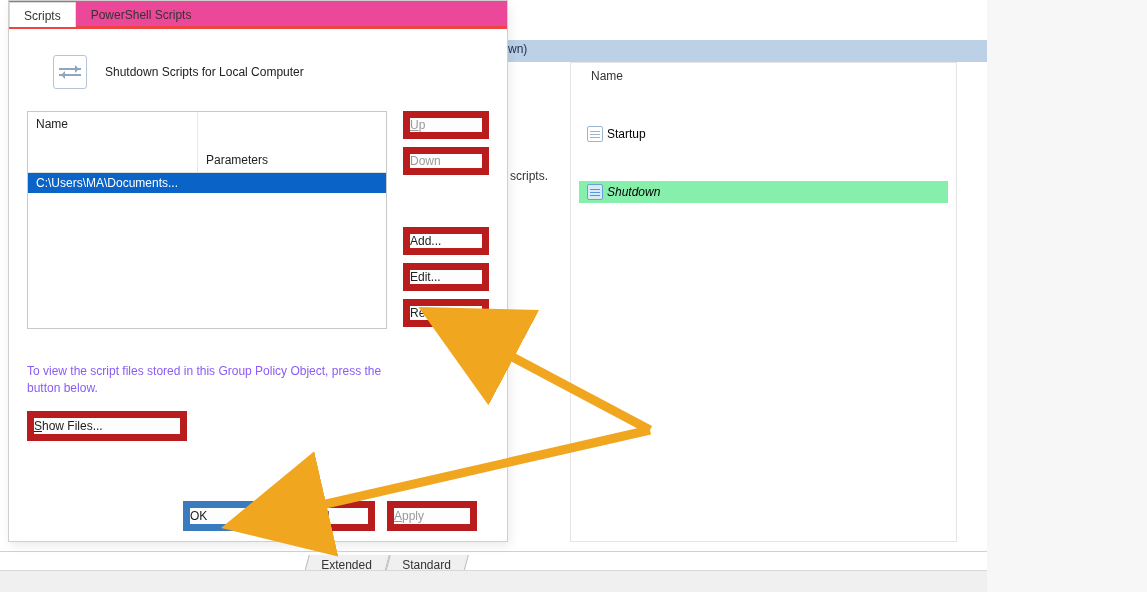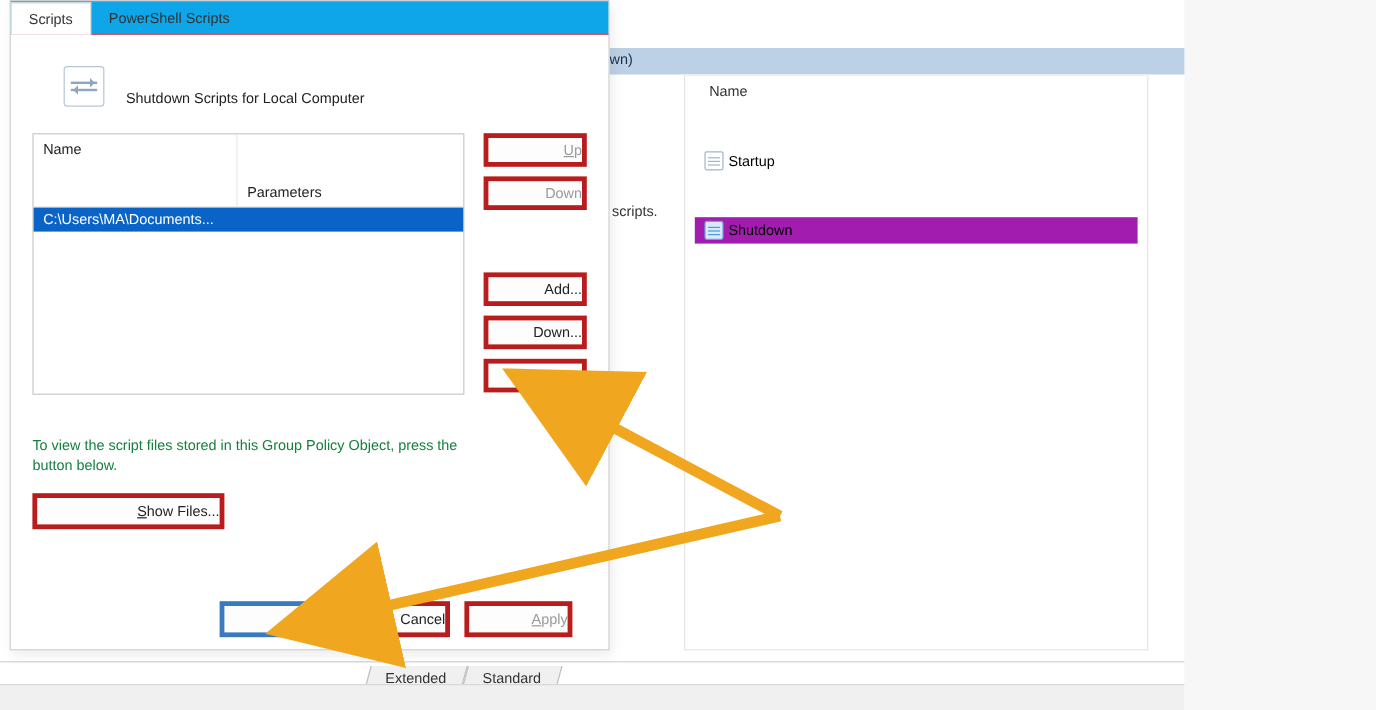--- a/index.html
+++ b/index.html
@@ -5,69 +5,69 @@
   * { box-sizing: border-box; font-family: "Segoe UI", Tahoma, sans-serif; font-size: 12px; }
   body { margin: 0; background: #f7f7f7; width: 1147px; height: 592px; position: relative; overflow: hidden; }
 
   
   .gp-window { position: absolute; top: 0; left: 0; width: 987px; height: 592px; background: #fff; }
   .gp-titlebar { position: absolute; top: 40px; left: 500px; right: 0; height: 22px; background: #bcd1e5; color: #1b2e4f; padding: 2px 8px; border-top-left-radius: 4px; }
   .gp-pane { position: absolute; top: 62px; left: 570px; right: 30px; bottom: 50px; background: #fff; border: 1px solid #e5e5e5; }
   .gp-col-header { padding: 6px 10px 4px 20px; color: #333; }
   .gp-list { padding: 0 8px; }
   .gp-item { display: flex; align-items: center; gap: 4px; padding: 2px 8px; height: 22px; margin-top: 36px; }
-  .gp-item.selected { background: #a21caf; }
+  .gp-item.selected { background: #86efac; font-style: italic; }
   .gp-item .ico { width: 16px; height: 16px; border: 1px solid #9db5cf; border-radius: 2px; display: flex; flex-direction: column; justify-content: center; gap: 2px; padding: 3px 2px; }
   .gp-item .ico.line { background: #fff; }
   .gp-item .ico.line span { display:block; height:1px; background:#9db5cf; }
   .gp-item .ico.blue { background:#d9e9f7; border-color:#6aa0d6; }
   .gp-item .ico.blue span { display:block; height:1px; background:#499ae5; }
   .gp-hint { position:absolute; top:169px; left:500px; color:#333; }
 
   
   .bottom-tabs { position:absolute; left:306px; bottom:16px; height:24px; display:flex; align-items:flex-end; }
   .bt-tab { border:1px solid #bdbdbd; border-top:none; background:#f0f0f0; padding:3px 14px; font-size:12px; color:#333; position:relative; }
   .bt-tab:first-child { border-bottom-left-radius:0; }
   .bt-tab.diag { transform: skewX(-15deg); }
   .bt-tab.diag span { display:inline-block; transform: skewX(15deg); }
   .bottom-bar { position:absolute; left:0; right:0; bottom:40px; height:1px; background:#d0d0d0; }
   .status-bar { position:absolute; left:0; right:0; bottom:0; height:22px; background:#f0f0f0; border-top:1px solid #d8d8d8; }
 
   
   .dialog { position:absolute; top:0; left:8px; width:500px; height:542px; background:#fff; border:1px solid #cfcfcf; box-shadow: 2px 4px 10px rgba(0,0,0,0.08); }
-  .tabstrip { display:flex; height:28px; border-bottom:1px solid #ef4444; background:#0ea5e9; }
+  .tabstrip { display:flex; height:28px; border-bottom:3px solid #ef4444; background:#ec4899; }
   .tab { padding:6px 14px 4px; border:1px solid transparent; border-bottom:none; cursor:default; color:#333; }
   .tab.active { background:#fff; border-color:#dcdcdc; border-top:1px solid #dcdcdc; position:relative; top:1px; }
   .dlg-body { padding: 18px 18px 10px 18px; position:relative; height: calc(100% - 28px - 48px); }
-  .headrow { display:flex; align-items:flex-end; gap:18px; margin: 8px 0 22px 10px; padding-left: 16px; }
+  .headrow { display:flex; align-items:center; gap:18px; margin: 8px 0 22px 10px; padding-left: 16px; }
   .script-icon { width:34px; height:34px; border:1px solid #b7c5d6; border-radius:3px; background:#fff; display:flex; flex-direction:column; justify-content:center; gap:4px; padding:6px 5px; }
   .script-icon .arrow { height:2px; background:#8fa6bf; position:relative; }
   .script-icon .arrow::after { content:""; position:absolute; top:-3px; border:4px solid transparent; }
   .script-icon .arrow.r::after { right:-2px; border-left-color:#8fa6bf; }
   .script-icon .arrow.l::after { left:-2px; border-right-color:#8fa6bf; }
   .headtitle { color:#222; }
 
   .content-row { display:flex; gap:16px; }
   .listbox { flex:1; border:1px solid #c9c9c9; height:218px; background:#fff; }
   .lb-headers { display:flex; border-bottom:1px solid #e0e0e0; }
   .lb-h { padding:5px 8px; color:#222; }
   .lb-h.name { width:170px; border-right:1px solid #e8e8e8; }
   .lb-h.params { flex:1;margin-top:36px; }
   .lb-row { display:flex; height:20px; align-items:center; }
   .lb-row.sel { background:#0a63c6; color:#ffffff; }
   .lb-cell { padding:2px 8px; overflow:hidden; white-space:nowrap; }
   .lb-cell.name { width:100%; }
 
   .btns { width:86px; display:flex; flex-direction:column; gap:8px; }
   .btns .spacer { height:36px; }
-  .btn { height:28px; border:4px solid #b91c1c; background:#fdfdfd; color:#222; display:flex; align-items:center; justify-content:flex-end; cursor:default; }
+  .btn { height:28px; border:7px solid #b91c1c; background:#fdfdfd; color:#222; display:flex; align-items:center; justify-content:flex-start; cursor:default; }
   .btn.disabled { color:#9a9a9a; }
   .btn.wide { height:30px; }
 
-  .helptext { margin-top:34px; color:#15803d; line-height:1.4; max-width:360px; }
+  .helptext { margin-top:34px; color:#8b5cf6; line-height:1.4; max-width:360px; }
   .showfiles { margin-top:14px; width:160px; }
 
   .dlg-footer { position:absolute; right:30px; bottom:10px; display:flex; gap:12px; }
   .dlg-footer .btn { width:90px; height:30px; }
   .dlg-footer .btn.ok { border-color:#3a7bbf; }
 
   
   .overlay { position:absolute; inset:0; pointer-events:none; }
 
   u.acc { text-decoration: underline; }
@@ -141,21 +141,21 @@
             <span><u class="acc">U</u>p</span>
           </div>
         <div class="btn disabled">
             <span>Down</span>
           </div>
         <div class="spacer"></div>
         <div class="btn">
             <span>Add...</span>
           </div>
         <div class="btn">
-            <span>Down...</span>
+            <span>Edit...</span>
           </div>
         <div class="btn">
             <span>Remove</span>
           </div>
       </div>
     </div>
 
     <div class="helptext">To view the script files stored in this Group Policy Object, press the button below.</div>
     <div class="btn wide showfiles">
         <span><u class="acc">S</u>how Files...</span>

